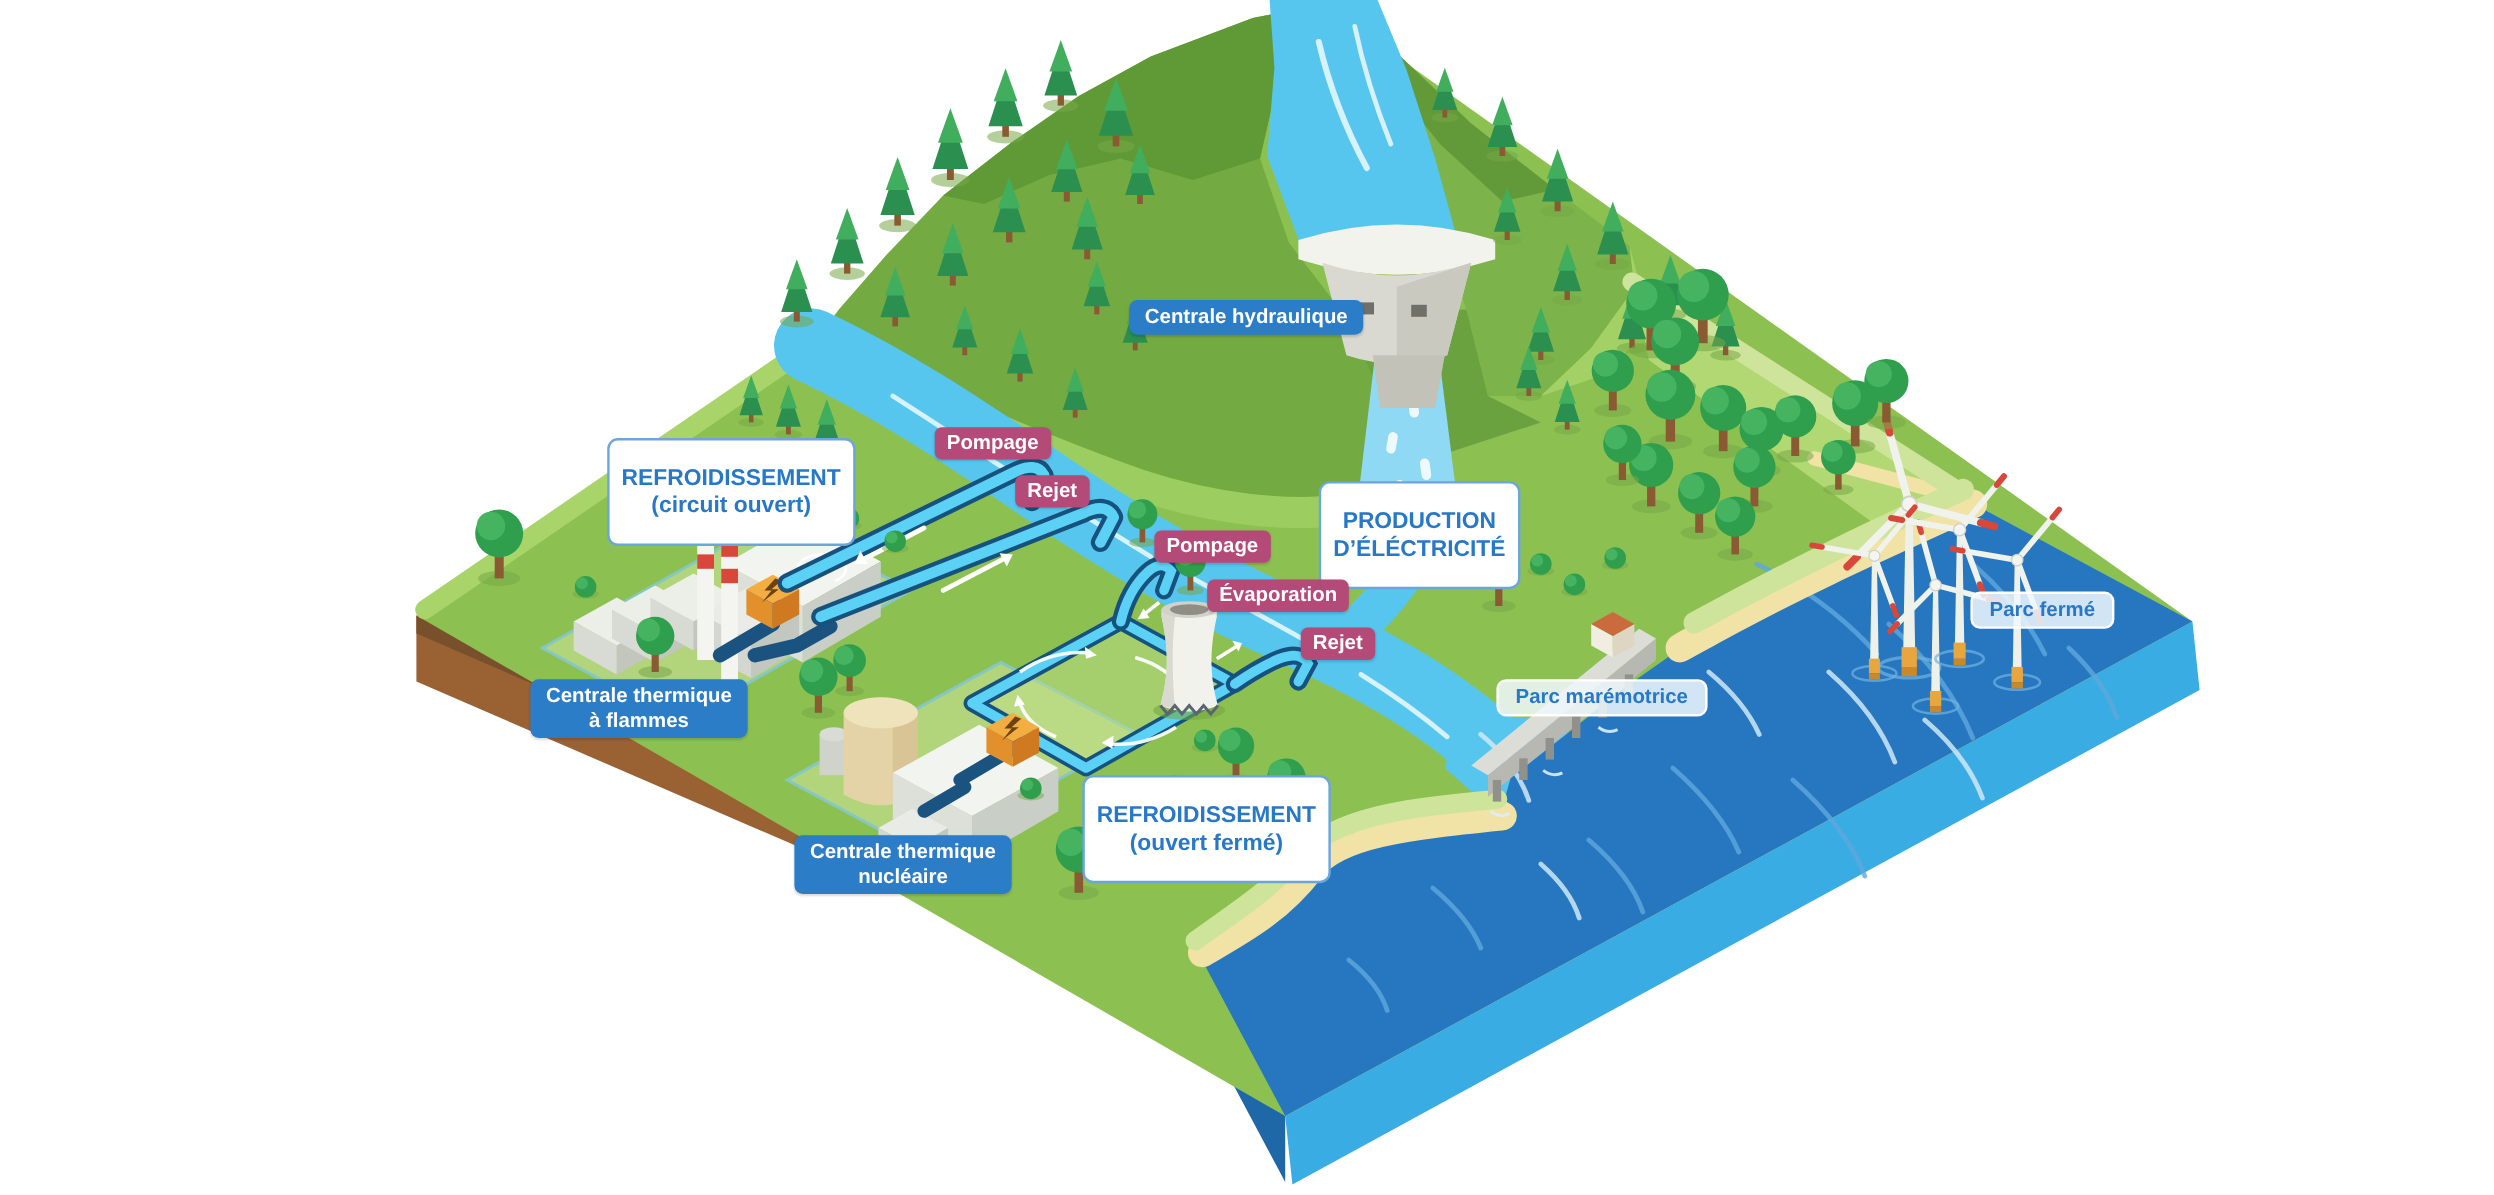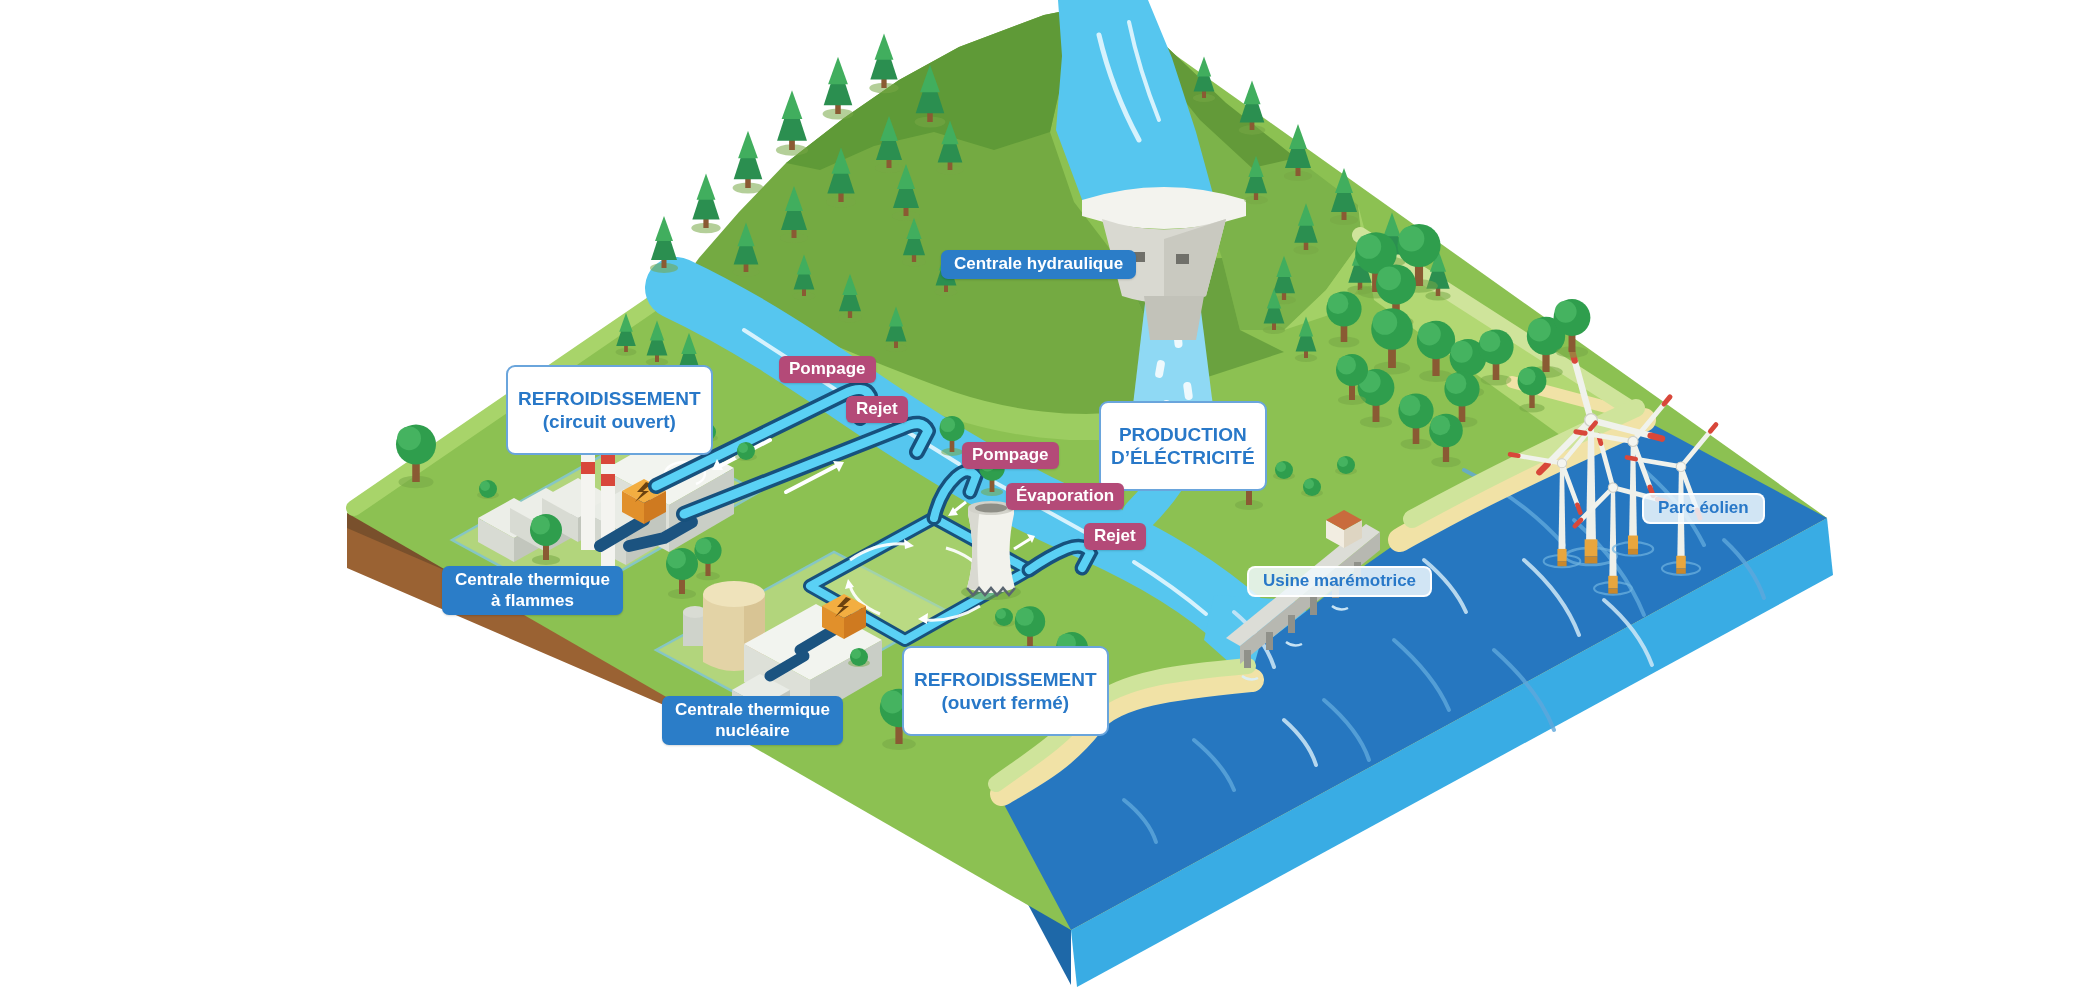--- a/index.html
+++ b/index.html
@@ -441,20 +441,20 @@
   <span>REFROIDISSEMENT</span><br>
   <span>(ouvert fermé)</span>
 </div>
 
 <div class="lbl lbl-blue" style="left:618px;top:696px;">
   <span>Centrale thermique</span><br>
   <span>nucléaire</span>
 </div>
 
 <div class="lbl lbl-frosted" style="left:1203px;top:566px;">
-  <span>Usine marémotrice</span>
+  <span>Parc marémotrice</span>
 </div>
 
 <div class="lbl lbl-frosted" style="left:1598px;top:493px;">
-  <span>Parc éolien</span>
+  <span>Parc fermé</span>
 </div>
 
 </div>
 
 </body></html>

